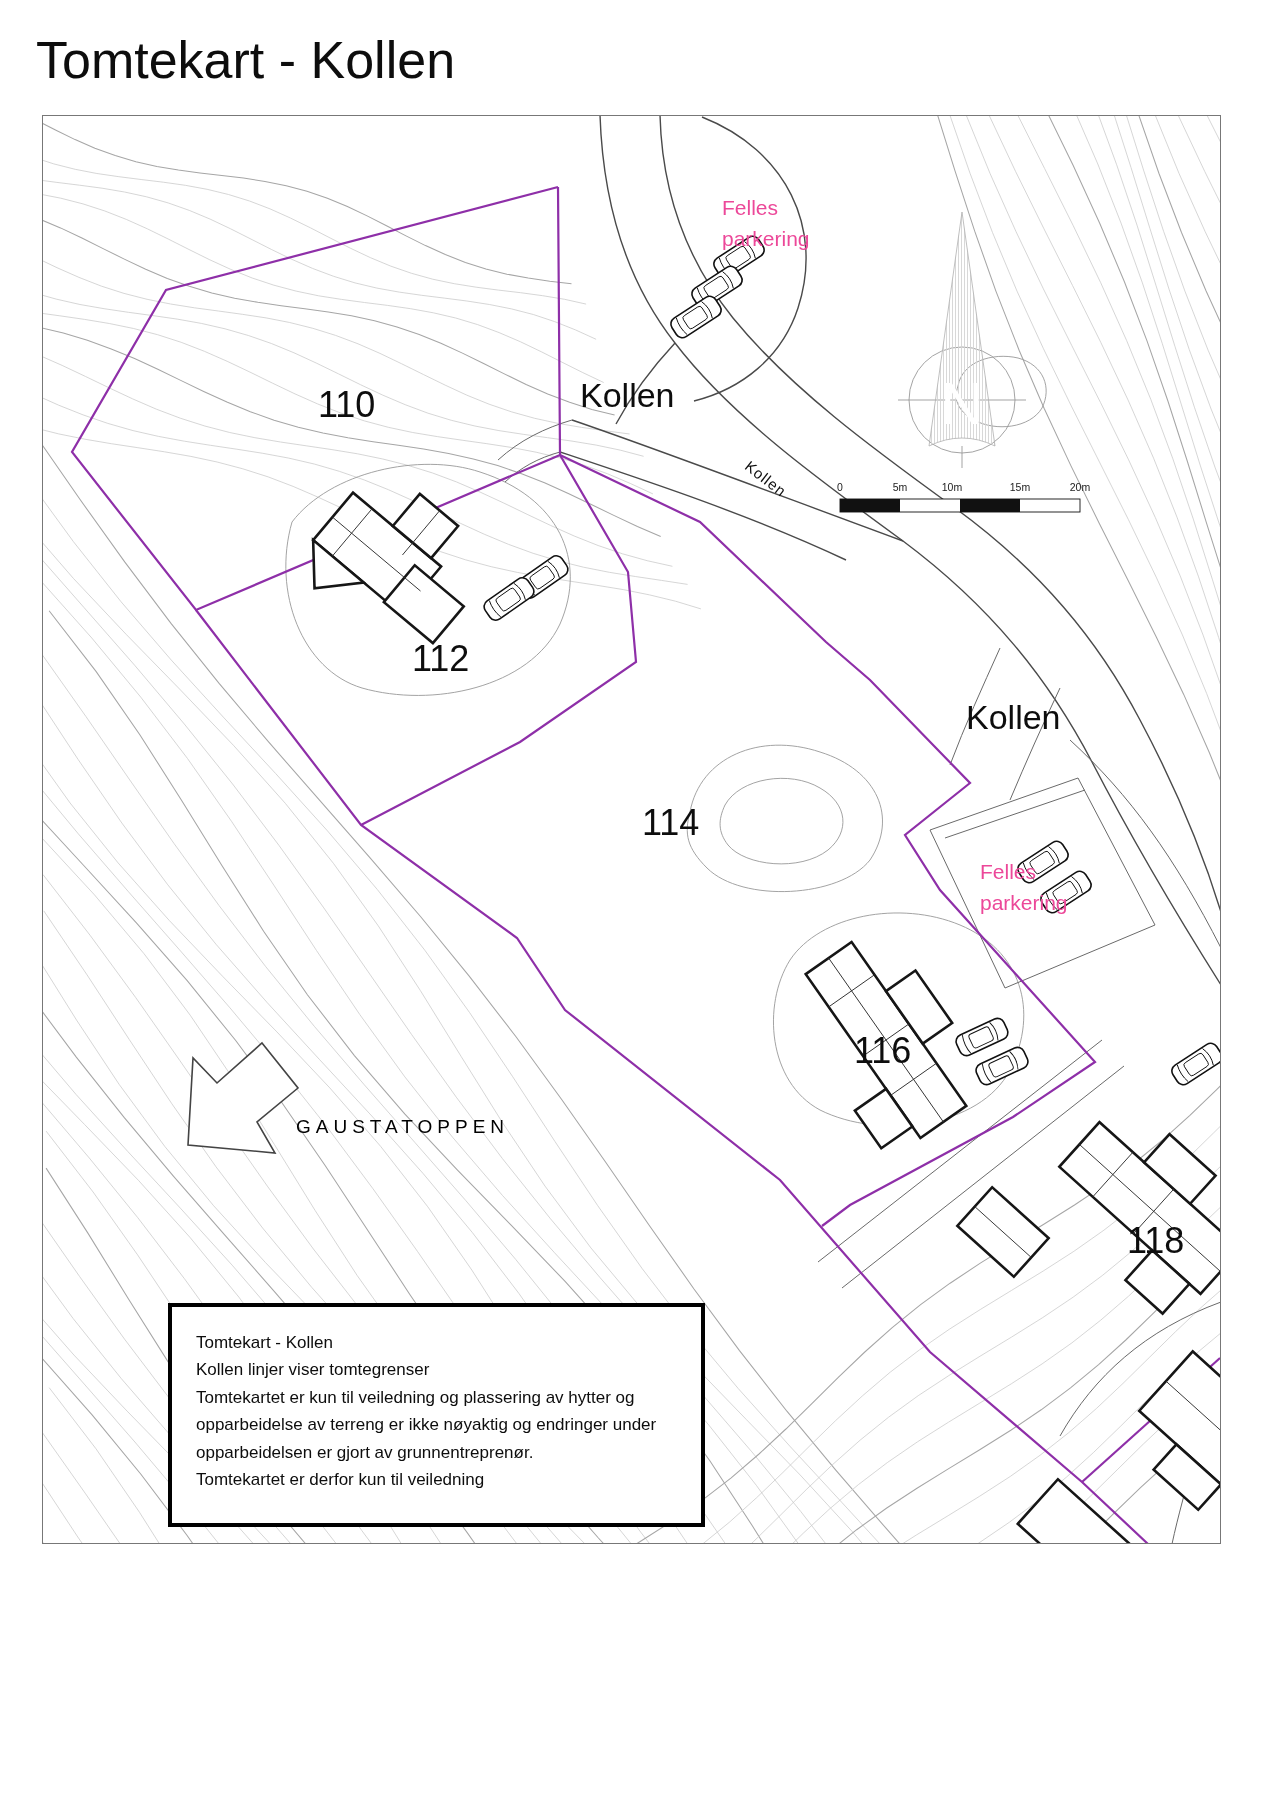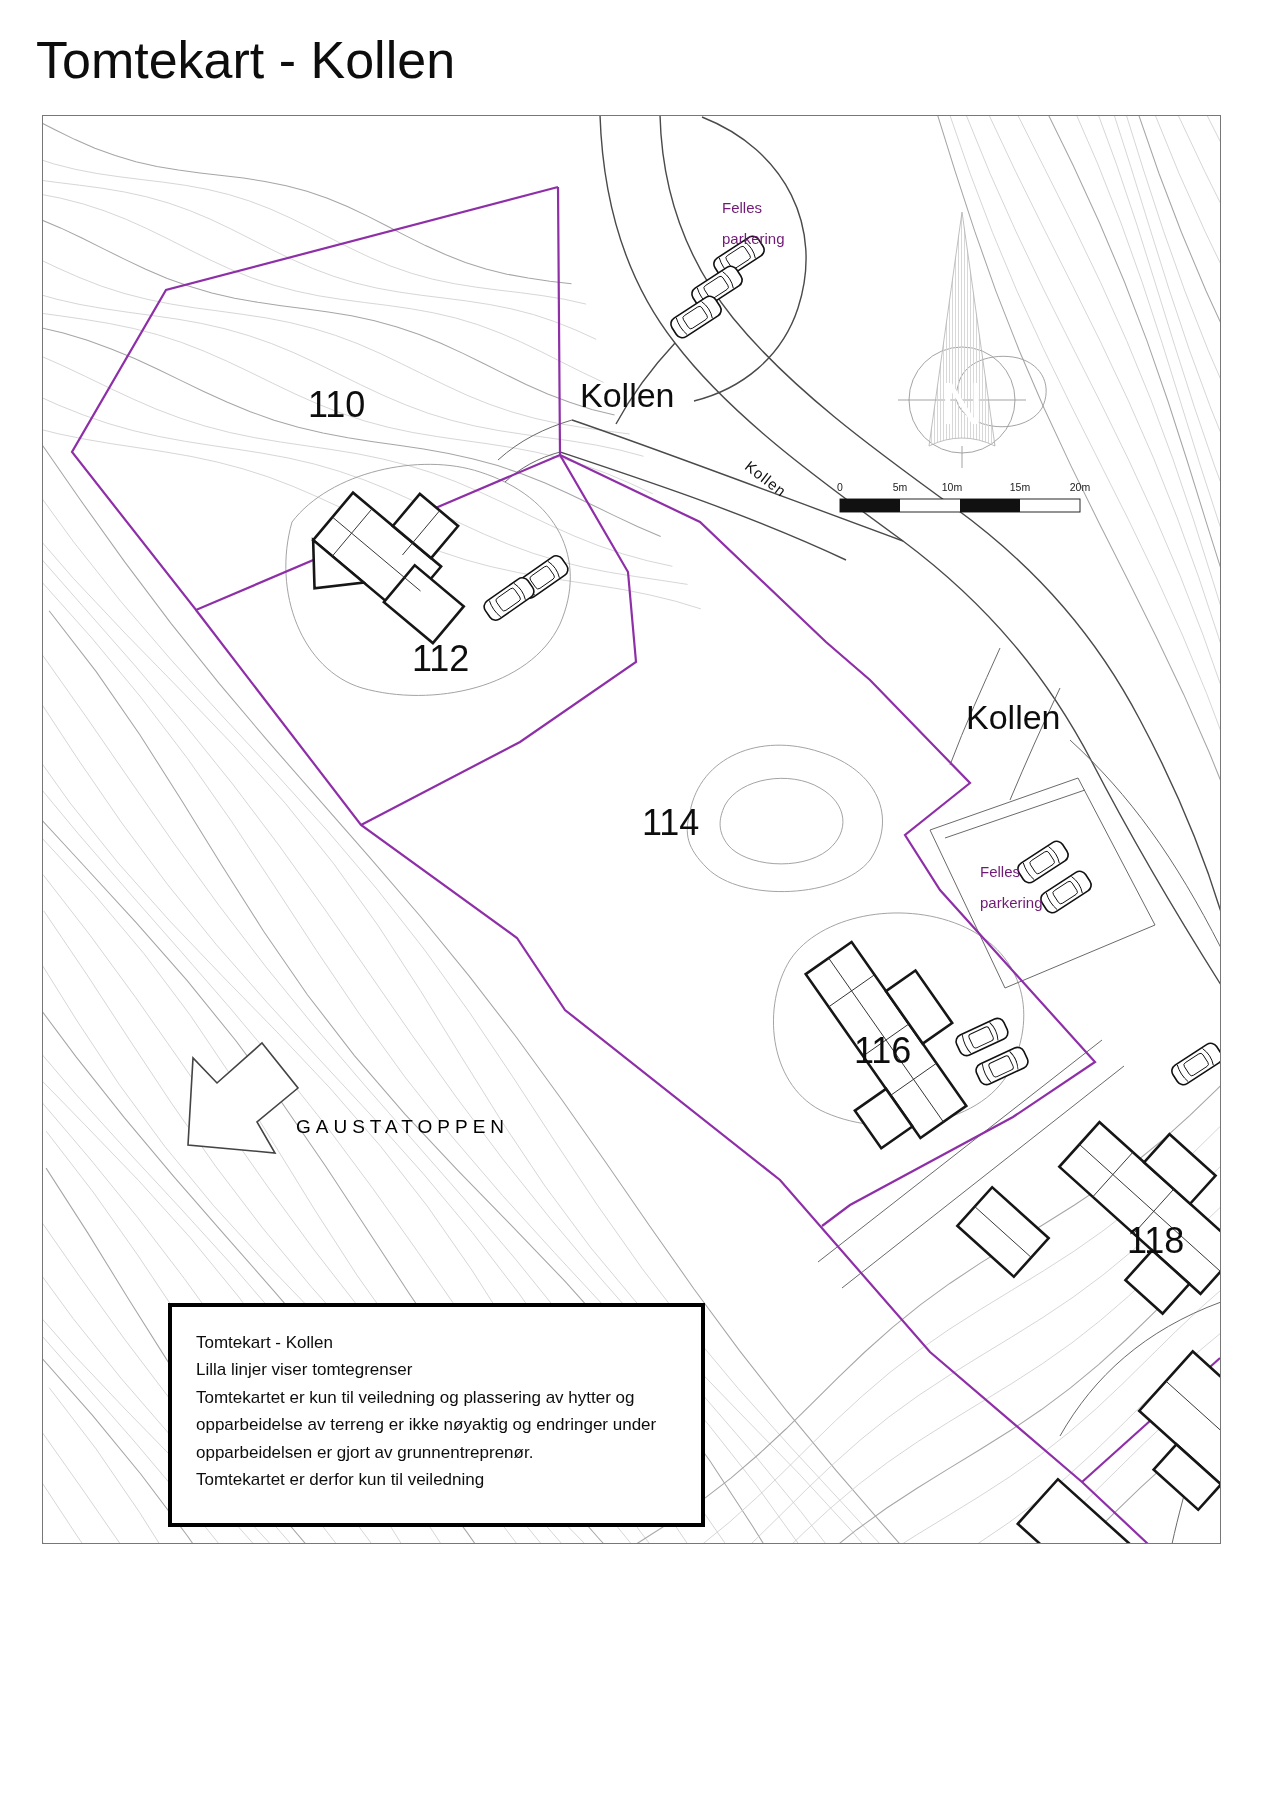--- a/index.html
+++ b/index.html
@@ -16,21 +16,21 @@
   .roadthin{stroke:#6a6a6a;stroke-width:1;fill:none}
   .thin{stroke:#999;stroke-width:.9;fill:none}
   .hthick{stroke:#161616;stroke-width:2.6;fill:#fff;stroke-linejoin:miter}
   .hthin{stroke:#333;stroke-width:.9;fill:none}
   .carbody{stroke:#111;stroke-width:1.6;fill:#fff}
   .carline{stroke:#111;stroke-width:.9;fill:none}
   .lbl{position:absolute;white-space:nowrap;}
   .lot{font-size:36px;color:#0d0d0d;}
   .kollen{font-size:34px;color:#0d0d0d;}
   .kollen-road{font-size:15px;color:#0d0d0d;transform:rotate(38deg);letter-spacing:1px;}
-  .parking{font-size:15px;line-height:31px;color:#701a75;}
+  .parking{font-size:21px;line-height:31px;color:#ec4899;}
   .gausta{font-size:19px;letter-spacing:5px;color:#000000;}
   .tick{position:absolute;font-size:10.5px;color:#222;transform:translateX(-50%);}
   .legend{position:absolute;left:168px;top:1303px;width:537px;height:224px;box-sizing:border-box;
           background:#fff;border:4px solid #000;padding:22px 14px 0 24px;}
   .legend div{font-size:17px;line-height:27.4px;color:#0d0d0d;}
   .pagenum{position:absolute;left:1236px;top:1776px;font-size:8px;color:#888;}
 </style>
 </head>
 <body>
 
@@ -217,21 +217,21 @@
         <rect x="840" y="499" width="60" height="13" fill="#111"></rect>
         <rect x="960" y="499" width="60" height="13" fill="#111"></rect>
       </g>
 
       <path d="M 262,1043 L 298,1088 L 257,1122 L 275,1153 L 188,1145 L 193,1058 L 217,1083 Z" fill="#fff" stroke="#444" stroke-width="1.6"></path>
     </g>
   </svg>
 
   <div class="map-border"></div>
 
-  <div class="lbl lot" style="left:308px;top:384px;">110</div>
+  <div class="lbl lot" style="left:318px;top:384px;">110</div>
   <div class="lbl lot" style="left:412px;top:638px;text-align:center;">112</div>
   <div class="lbl lot" style="left:642px;top:802px;">114</div>
   <div class="lbl lot" style="left:854px;top:1030px;">116</div>
   <div class="lbl lot" style="left:1127px;top:1220px;">118</div>
 
   <div class="lbl kollen" style="left:580px;top:376px;">Kollen</div>
   <div class="lbl kollen" style="left:966px;top:698px;">Kollen</div>
   <div class="lbl kollen-road" style="left:742px;top:470px;">Kollen</div>
 
   <div class="lbl parking" style="left:722px;top:192px;">
@@ -246,21 +246,21 @@
   <div class="lbl gausta" style="left:296px;top:1116px;">GAUSTATOPPEN</div>
 
   <span class="tick" style="left:840px;top:481px;">0</span>
   <span class="tick" style="left:900px;top:481px;">5m</span>
   <span class="tick" style="left:952px;top:481px;">10m</span>
   <span class="tick" style="left:1020px;top:481px;">15m</span>
   <span class="tick" style="left:1080px;top:481px;">20m</span>
 
   <div class="legend">
     <div>Tomtekart - Kollen</div>
-    <div>Lilla linjer viser tomtegrenser</div>
+    <div>Kollen linjer viser tomtegrenser</div>
     <div>Tomtekartet er kun til veiledning og plassering av hytter og</div>
     <div>opparbeidelse av terreng er ikke nøyaktig og endringer under</div>
     <div>opparbeidelsen er gjort av grunnentreprenør.</div>
     <div>Tomtekartet er derfor kun til veiledning</div>
   </div>
 
   <div class="pagenum">1/2</div>
 </div>
 
 </body></html>

